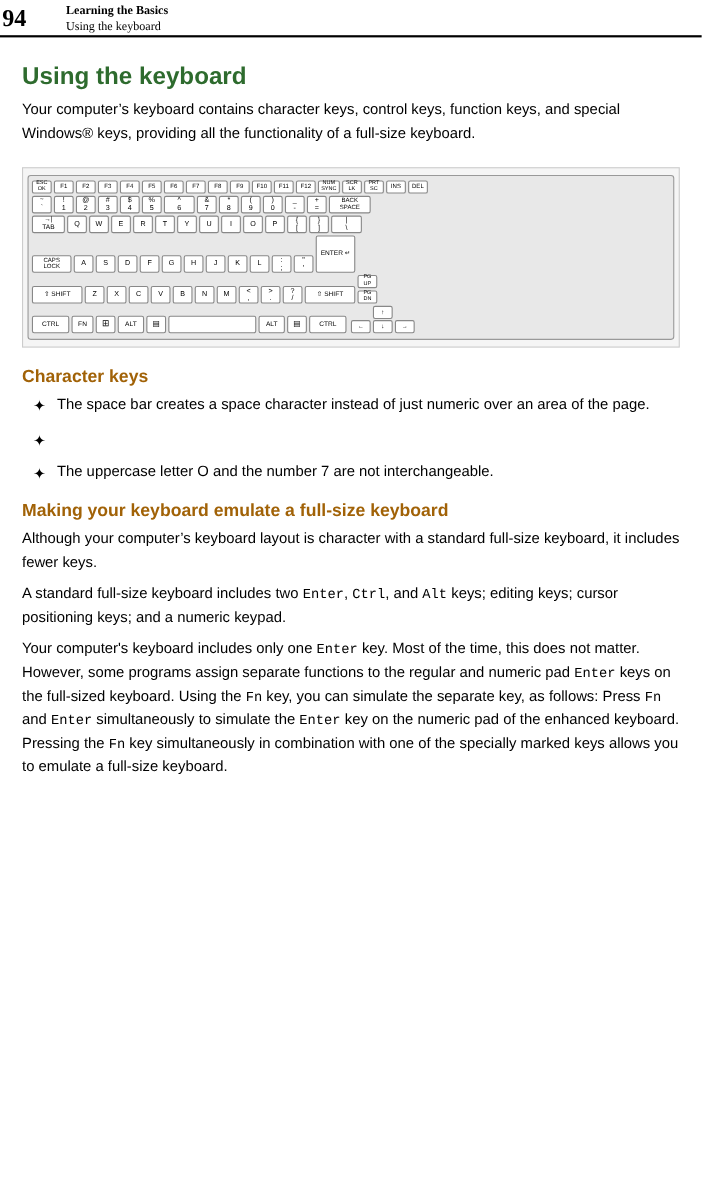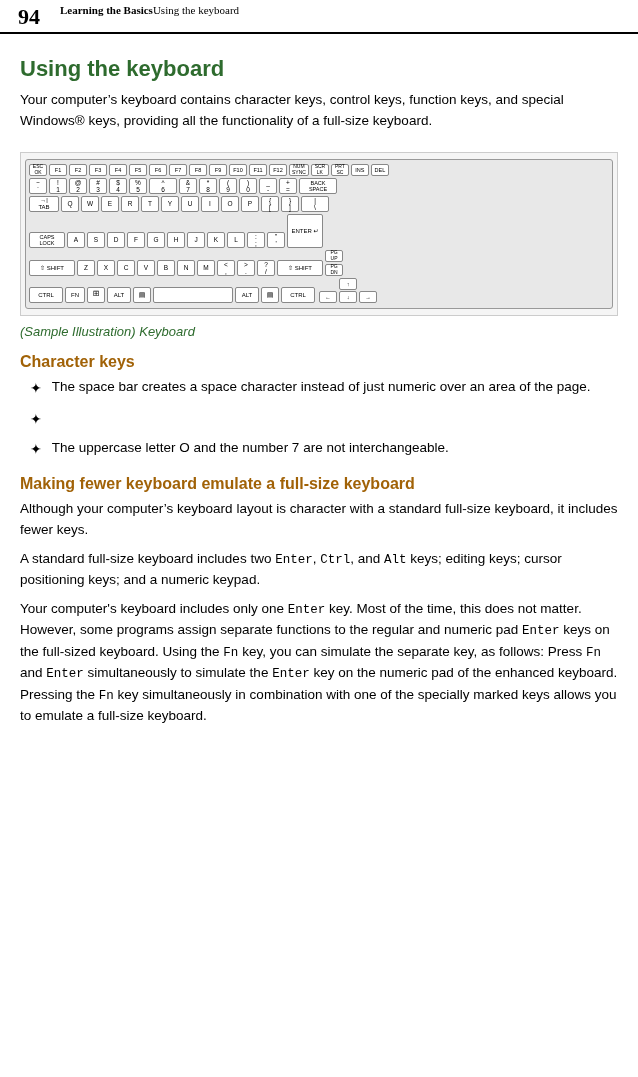--- a/index.html
+++ b/index.html
@@ -18,27 +18,27 @@
       display: flex;
       align-items: stretch;
       border-bottom: 2px solid #000;
       margin-bottom: 0;
       padding: 4px 0 2px 0;
     }
     .page-number {
       font-size: 22px;
       font-weight: bold;
       width: 60px;
-      padding-left: 18px;
+      padding-left: 2px;
       padding-right: 8px;
       flex-shrink: 0;
     }
     .header-text {
       display: flex;
-      flex-direction: row;
+      flex-direction: column;
       justify-content: space-between;
     }
     .header-chapter {
       font-size: 11px;
       font-weight: bold;
       color: #000;
     }
     .header-section {
       font-size: 11px;
       color: #000;
@@ -299,42 +299,41 @@
             <div class="key key-fn-row">←</div>
             <div class="key key-fn-row">↓</div>
             <div class="key key-fn-row">→</div>
           </div>
         </div>
       </div>
     </div>
   </div>
 
   
-  <div class="keyboard-caption">(Sample Illustration) Keyboard</div>
 
   
   <div class="subsection-title">Character keys</div>
 
 
   <ul class="bullet-list">
     <li>
       <span class="bullet-diamond">✦</span>
       <span>The space bar creates a space character instead of just numeric over an area of the page.</span>
     </li>
     <li>
       <span class="bullet-diamond">✦</span>
     </li>
     <li>
       <span class="bullet-diamond">✦</span>
       <span>The uppercase letter O and the number 7 are not interchangeable.</span>
     </li>
   </ul>
 
   
-  <div class="subsection-title">Making fewer keyboard emulate a full-size keyboard</div>
+  <div class="subsection-title">Making your keyboard emulate a full-size keyboard</div>
 
   <p class="body-text">Although your computer’s keyboard layout is character with a standard full-size keyboard, it includes fewer keys.</p>
 
   <p class="body-text">
     A standard full-size keyboard includes two <span class="key-name">Enter</span>, <span class="key-name">Ctrl</span>, and <span class="key-name">Alt</span> keys; editing keys; cursor positioning keys; and a numeric keypad.
   </p>
 
   <p class="body-text">
     Your computer's keyboard includes only one <span class="key-name">Enter</span> key. Most of the time, this does not matter. However, some programs assign separate functions to the regular and numeric pad <span class="key-name">Enter</span> keys on the full-sized keyboard. Using the <span class="key-name">Fn</span> key, you can simulate the separate key, as follows: Press <span class="key-name">Fn</span> and <span class="key-name">Enter</span> simultaneously to simulate the <span class="key-name">Enter</span> key on the numeric pad of the enhanced keyboard. Pressing the <span class="key-name">Fn</span> key simultaneously in combination with one of the specially marked keys allows you to emulate a full-size keyboard.
   </p>

